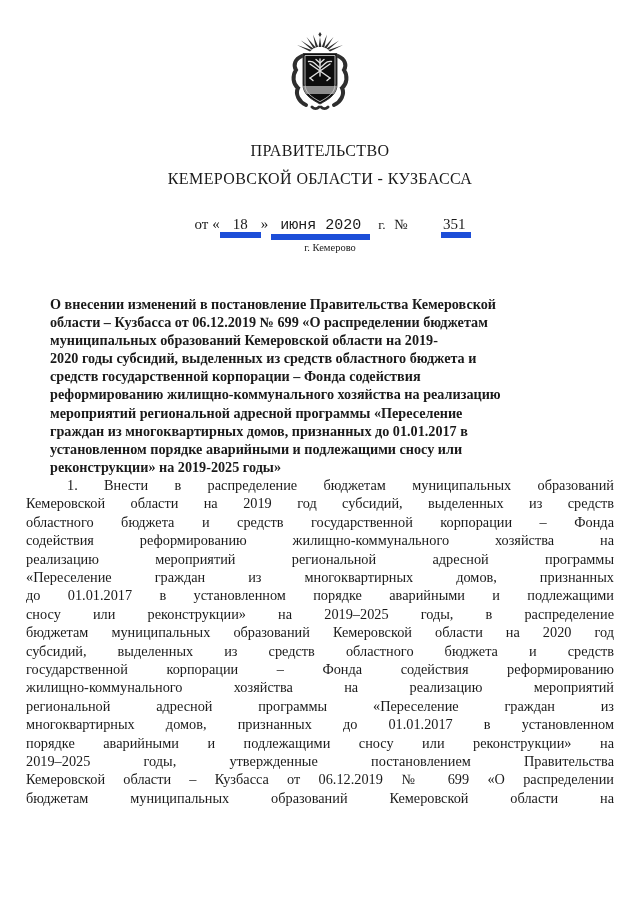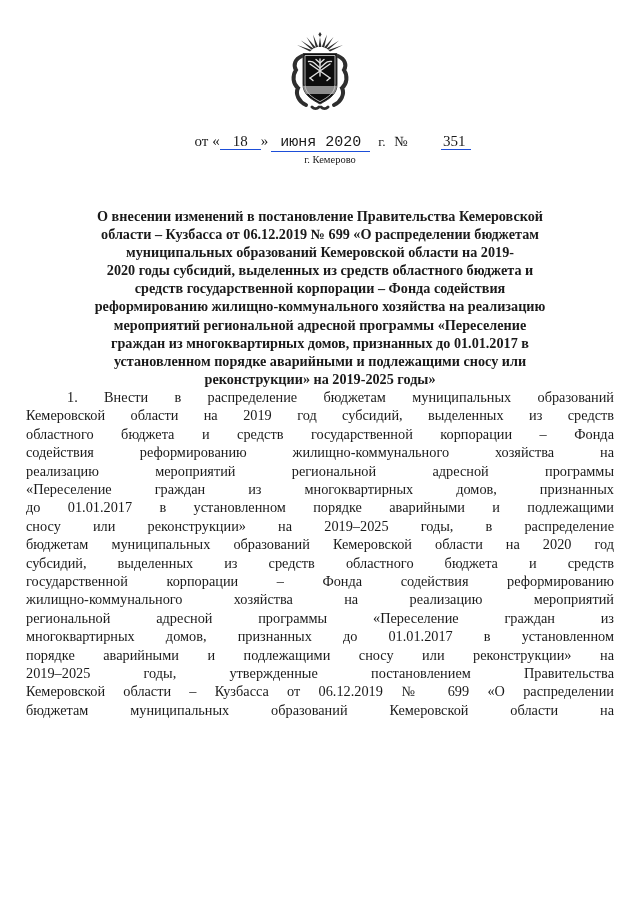--- a/index.html
+++ b/index.html
@@ -21,31 +21,31 @@
   .doctype {
     margin-top:12px; text-align:center;
     font-size:18px; line-height:24px; font-weight:bold; letter-spacing:4.5px;
   }
 
   .dateline {
     margin-top:22px; text-align:center; font-size:15px; line-height:18px;
     transform:translateX(13px);
     white-space:nowrap;
   }
-  .dateline .u { display:inline-block; border-bottom:1px solid #1d4ed8; line-height:16px; }
+  .dateline .u { display:inline-block; border-bottom:6px solid #1d4ed8; line-height:16px; }
   .dateline .day   { padding:0 13px; }
   .dateline .month { padding:0 9px; margin-left:3px;font-family:Liberation Mono, monospace; }
   .dateline .num   { padding:0 6px 0 2px;margin-left:33px; }
   .dateline .yr    { margin-left:8px; font-size:13.5px; }
   .dateline .nosign{ margin-left:9px; font-size:14px; }
 
   .city { margin-top:1px; text-align:center; font-size:10.5px; line-height:13px; transform:translateX(10px); }
 
   .doc-title {
-    margin:41px 50px 0; text-align:center;
+    margin:41px 50px 0; text-align:left;
     font-weight:bold; font-size:14.2px; line-height:18.1px;
     white-space:pre-line;
   }
 
   .lead {
     margin:19px 57px 0; font-size:14.3px; line-height:18.4px;
     text-indent:41px; text-align:left;
   }
   .lead .sp { letter-spacing:1.6px; }
 
@@ -98,20 +98,24 @@
         <path d="M26.5,29.5 C29.5,29 31.5,30 33,31.5"></path>
         <path d="M49.5,29.5 C46.5,29 44.5,30 43,31.5"></path>
         <path d="M38,44 V27"></path>
         <path d="M38,31 L34,27.5 M38,31 L42,27.5"></path>
         <path d="M38,36 L33.5,32 M38,36 L42.5,32"></path>
         <path d="M31,48.5 L28,46 M45,48.5 L48,46"></path>
       </g>
     </svg>
   </div>
 
+  <div class="org">
+    <div>ПРАВИТЕЛЬСТВО</div>
+    <div>КЕМЕРОВСКОЙ ОБЛАСТИ - КУЗБАССА</div>
+  </div>
 
 
   <div class="dateline"><span>от «</span><span class="u day">18</span><span>»</span><span class="u month">июня 2020</span><span class="yr">г.</span><span class="nosign">№</span><span class="u num">351</span></div>
 
   <div class="city">г. Кемерово</div>
 
   <div class="doc-title">О внесении изменений в постановление Правительства Кемеровской
 области – Кузбасса от 06.12.2019 № 699 «О распределении бюджетам
 муниципальных образований Кемеровской области на 2019-
 2020 годы субсидий, выделенных из средств областного бюджета и

